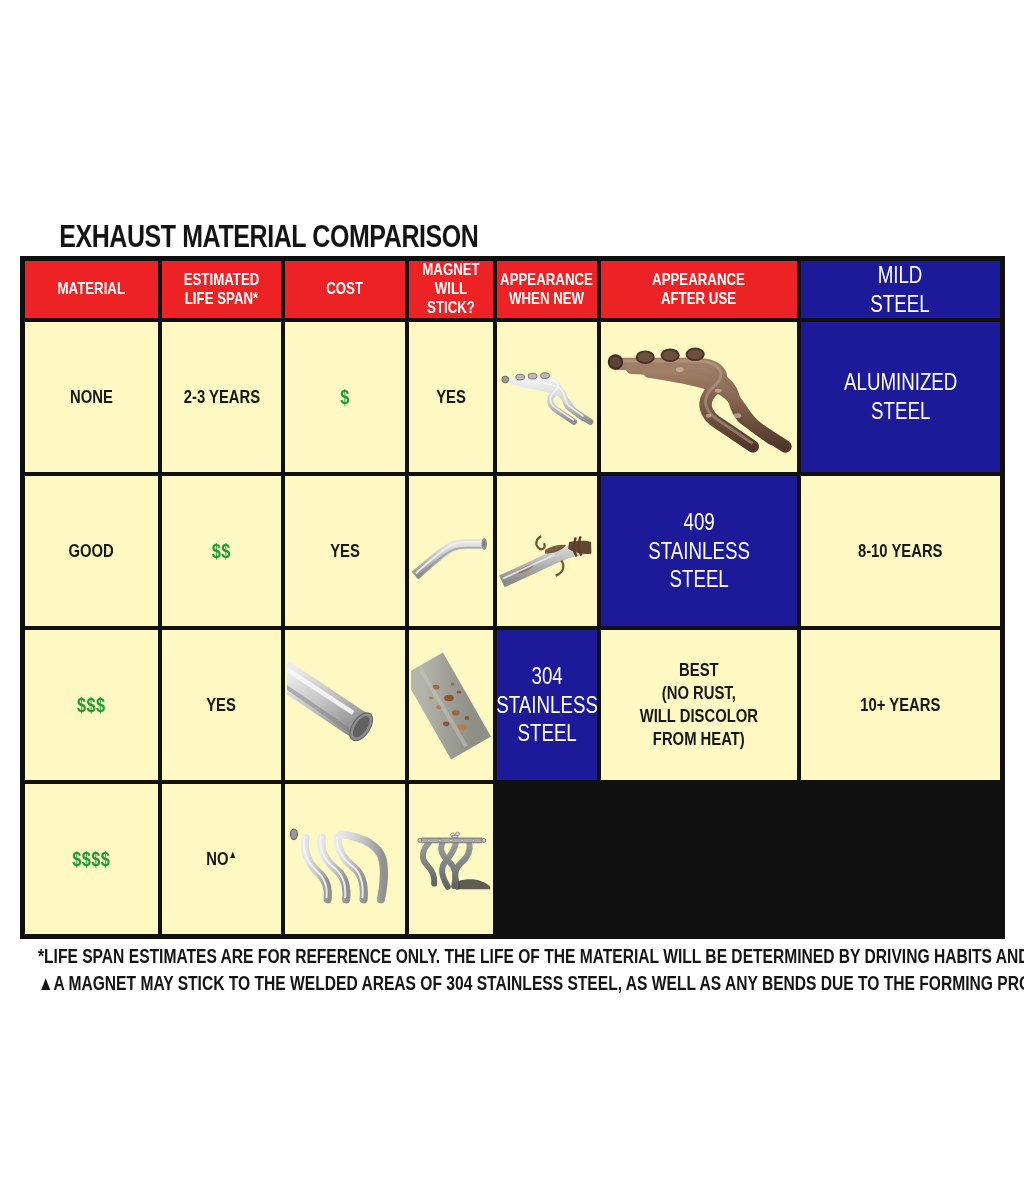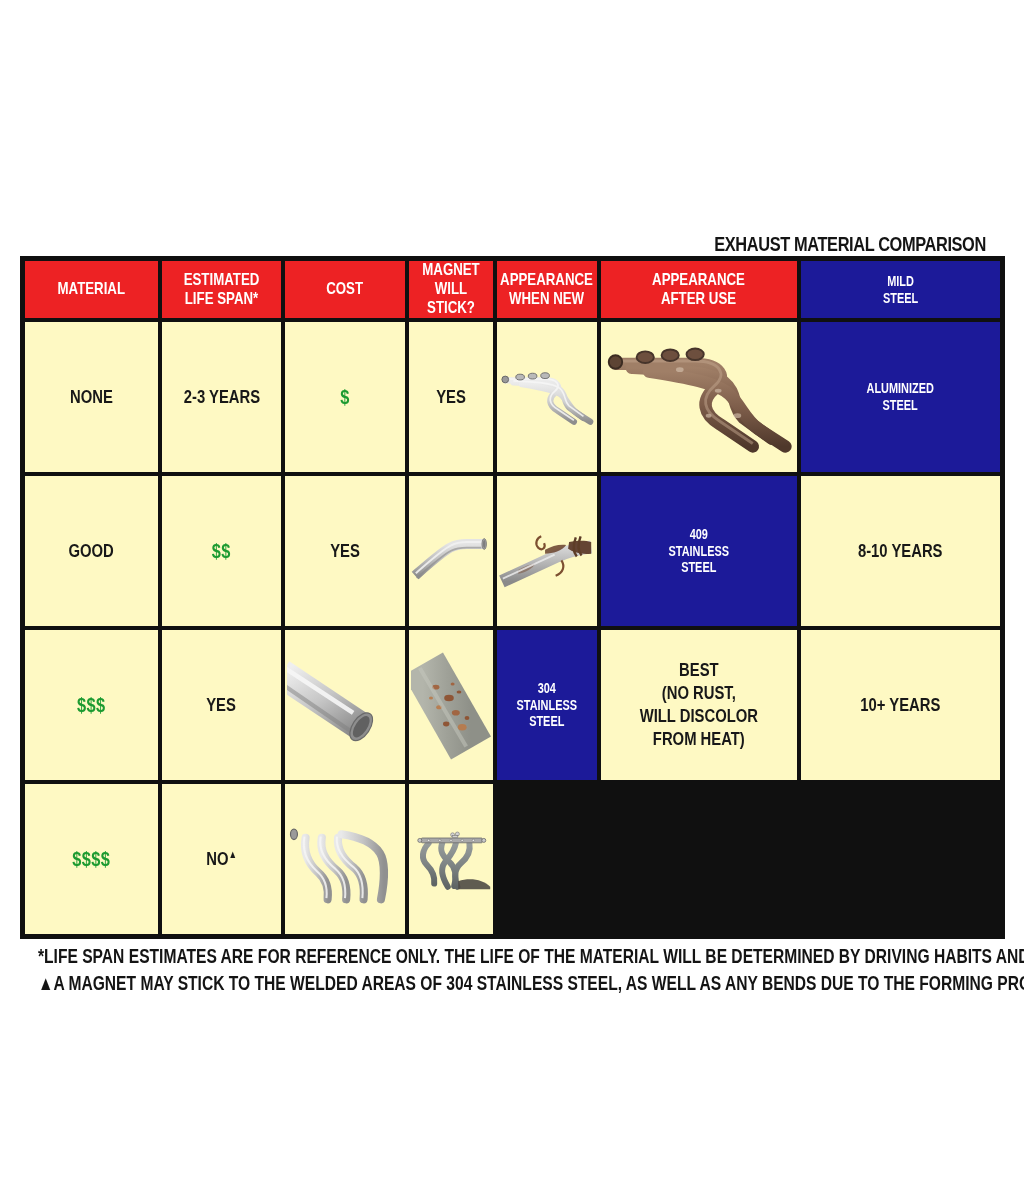--- a/index.html
+++ b/index.html
@@ -5,37 +5,37 @@
   html,body { margin:0; padding:0; }
   body {
     width:1024px; height:1190px; background:#ffffff; position:relative;
     font-family:"Liberation Sans", sans-serif; color:#181818;
     -webkit-font-smoothing:antialiased;
   }
   .cnd { display:inline-block; transform:scaleX(0.78); transform-origin:50% 50%; white-space:pre-line; }
   .cndL { display:inline-block; transform:scaleX(0.78); transform-origin:0 50%; white-space:nowrap; }
 
   .page-title {
-    position:absolute; top:232px; left:0; width:100%; text-align:right;
-    font-size:21px; font-weight:bold; letter-spacing:-0.5px; color:#141414; line-height:1.1;
+    position:absolute; top:219px; left:0; width:100%; text-align:left;
+    font-size:32px; font-weight:bold; letter-spacing:-0.5px; color:#141414; line-height:1.1;
   }
 
   .grid {
     position:absolute; top:256px; left:20px;
     display:grid;
     grid-template-columns:133px 119px 120px 84px 100px 196px 199px;
     grid-template-rows:57px 150px 150px 150px 150px;
     gap:4px; padding:5px; background:#101010; width:fit-content;
   }
   .cell {
     background:#fef9c3; display:flex; align-items:center; justify-content:center;
     text-align:center; overflow:hidden;
   }
   .cell.hdr { background:#ed2224; color:#ffffff; font-weight:bold; font-size:17px; line-height:1.1; }
-  .cell.mat { background:#1c1a99; color:#ffffff; font-weight:bold; font-size:14px; line-height:1.2; }
+  .cell.mat { background:#1c1a99; color:#ffffff; font-weight:normal; font-size:24px; line-height:1.2; }
   .cell.val { font-weight:bold; font-size:19px; line-height:1.2; }
   .cell.cost { font-weight:bold; font-size:21px; color:#1d9b31; letter-spacing:0.5px; }
   .cell.img { padding:2px; }
   .cell.img svg { width:100%; height:100%; display:block; }
   sup.mk { font-size:11px; vertical-align:super; line-height:0; }
 
   .footnotes {
     position:absolute; left:38px; top:943px; width:980px;
     font-weight:bold; font-size:20px; color:#141414; line-height:27px;
   }

